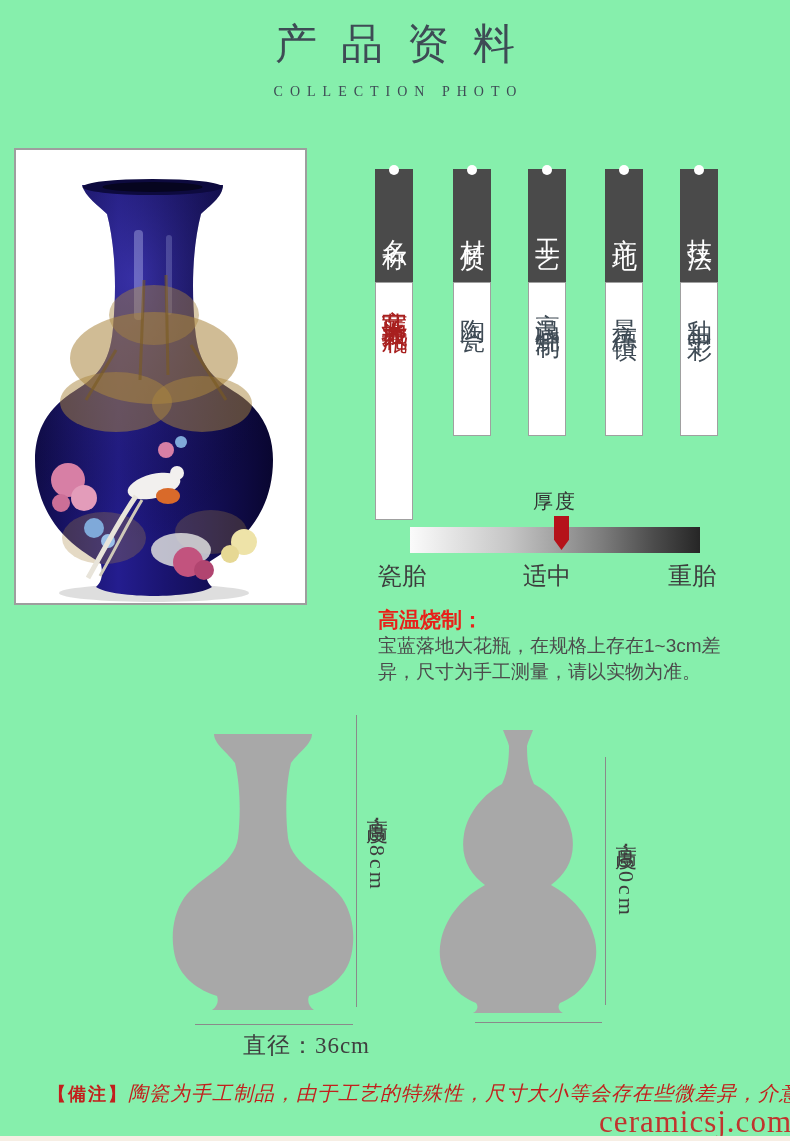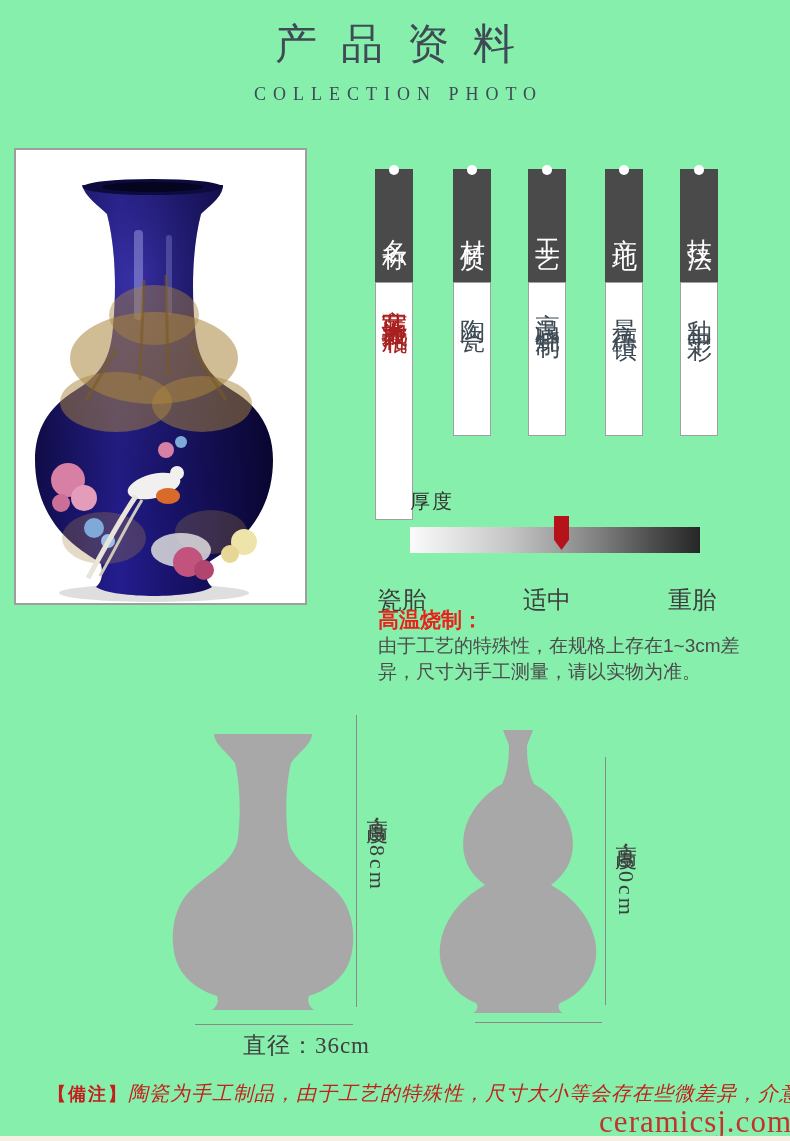--- a/index.html
+++ b/index.html
@@ -8,21 +8,21 @@
     font-family:"Liberation Serif","DejaVu Serif",serif;color:#3f4b55;
   }
   
   .title{
     position:absolute;top:16px;left:0;width:100%;text-align:center;
     font-size:42px;font-weight:500;letter-spacing:24px;padding-left:24px;box-sizing:border-box;
     color:#3e4b55;
   }
   .subtitle{
     position:absolute;top:84px;left:0;width:100%;text-align:center;
-    font-size:18px;letter-spacing:7px;padding-left:7px;box-sizing:border-box;color:#3e4b55;
+    font-size:14px;letter-spacing:7px;padding-left:7px;box-sizing:border-box;color:#3e4b55;
   }
   
   .photo-frame{
     position:absolute;left:14px;top:148px;width:289px;height:453px;
     border:2px solid #9e9e9e;background:#ffffff;
   }
   
   .attr-col{position:absolute;top:169px;width:38px;}
   .attr-tab{
     position:relative;width:38px;height:113px;background:#4a4a4a;
@@ -44,34 +44,34 @@
     writing-mode:vertical-rl;text-orientation:upright;
     font-size:25px;color:#3f4b55;letter-spacing:9px;line-height:36px;padding-top:16px;
   }
   .col-0 .attr-body{height:238px;}
   .col-1 .attr-body,.col-2 .attr-body,.col-3 .attr-body,.col-4 .attr-body{height:154px;}
   .col-0 .attr-value{color:#a8201f;font-size:26px;letter-spacing:3px;padding-top:6px;}
   .col-2 .attr-value{letter-spacing:7px;padding-top:10px;}
   .col-0{left:375px;} .col-1{left:453px;} .col-2{left:528px;} .col-3{left:605px;} .col-4{left:680px;}
   
   .thickness-title{
-    position:absolute;left:410px;top:488px;width:290px;text-align:left;
+    position:absolute;left:410px;top:488px;width:290px;text-align:center;
     font-family:"Liberation Sans","DejaVu Sans",sans-serif;font-size:20px;color:#333333;letter-spacing:2px;
   }
   .thickness-bar{
     position:absolute;left:410px;top:527px;width:290px;height:26px;
     background:linear-gradient(90deg,#fbfbfb 0%,#e5e5e5 14%,#c6c6c6 34%,#a3a3a3 50%,#7d7d7d 66%,#4c4c4c 84%,#262626 100%);
   }
   .thickness-marker{
     position:absolute;left:554px;top:516px;width:15px;height:34px;background:#b5121a;
     clip-path:polygon(0 0,100% 0,100% 70%,50% 100%,0 70%);
   }
   .thickness-labels{
     position:absolute;left:378px;top:560px;width:338px;display:flex;justify-content:space-between;
-    font-family:"Liberation Sans","DejaVu Sans",sans-serif;font-size:24px;color:#3d3d3d;margin-top:24px;
+    font-family:"Liberation Sans","DejaVu Sans",sans-serif;font-size:24px;color:#3d3d3d;
   }
   
   .tips-title{
     position:absolute;left:378px;top:606px;
     font-family:"Liberation Sans","DejaVu Sans",sans-serif;font-size:21px;font-weight:bold;color:#e8211a;
   }
   .tips-body{
     position:absolute;left:378px;top:633px;width:390px;
     font-family:"Liberation Sans","DejaVu Sans",sans-serif;font-size:19px;line-height:26px;color:#4c4c4c;
   }
@@ -224,21 +224,21 @@
   <div class="thickness-bar"></div>
   <div class="thickness-marker"></div>
   <div class="thickness-labels">
     <span>瓷胎</span>
     <span>适中</span>
     <span>重胎</span>
   </div>
 
   <div class="tips-title">高温烧制：</div>
   <div class="tips-body">
-    <div>由于工艺的特殊性，在规格上存在1~3cm差</div>
+    <div>宝蓝落地大花瓶，在规格上存在1~3cm差</div>
     <div>异，尺寸为手工测量，请以实物为准。</div>
   </div>
 
   <svg class="vase-svg" style="left:168px;top:726px;" width="190" height="292" viewBox="0 0 190 292">
     <path fill="#a8a8a8" d="M 46 8 L 144 8
       C 144 18 130 27 123 37 C 118 58 117 86 120 112 C 124 140 158 150 174 172
       C 186 190 188 214 182 234 C 176 252 160 264 141 270 C 139 275 141 281 146 284
       L 44 284 C 49 281 51 275 49 270 C 30 264 14 252 8 234 C 2 214 4 190 16 172
       C 32 150 66 140 70 112 C 73 86 72 58 67 37 C 60 27 46 18 46 8 Z"></path>
   </svg>

